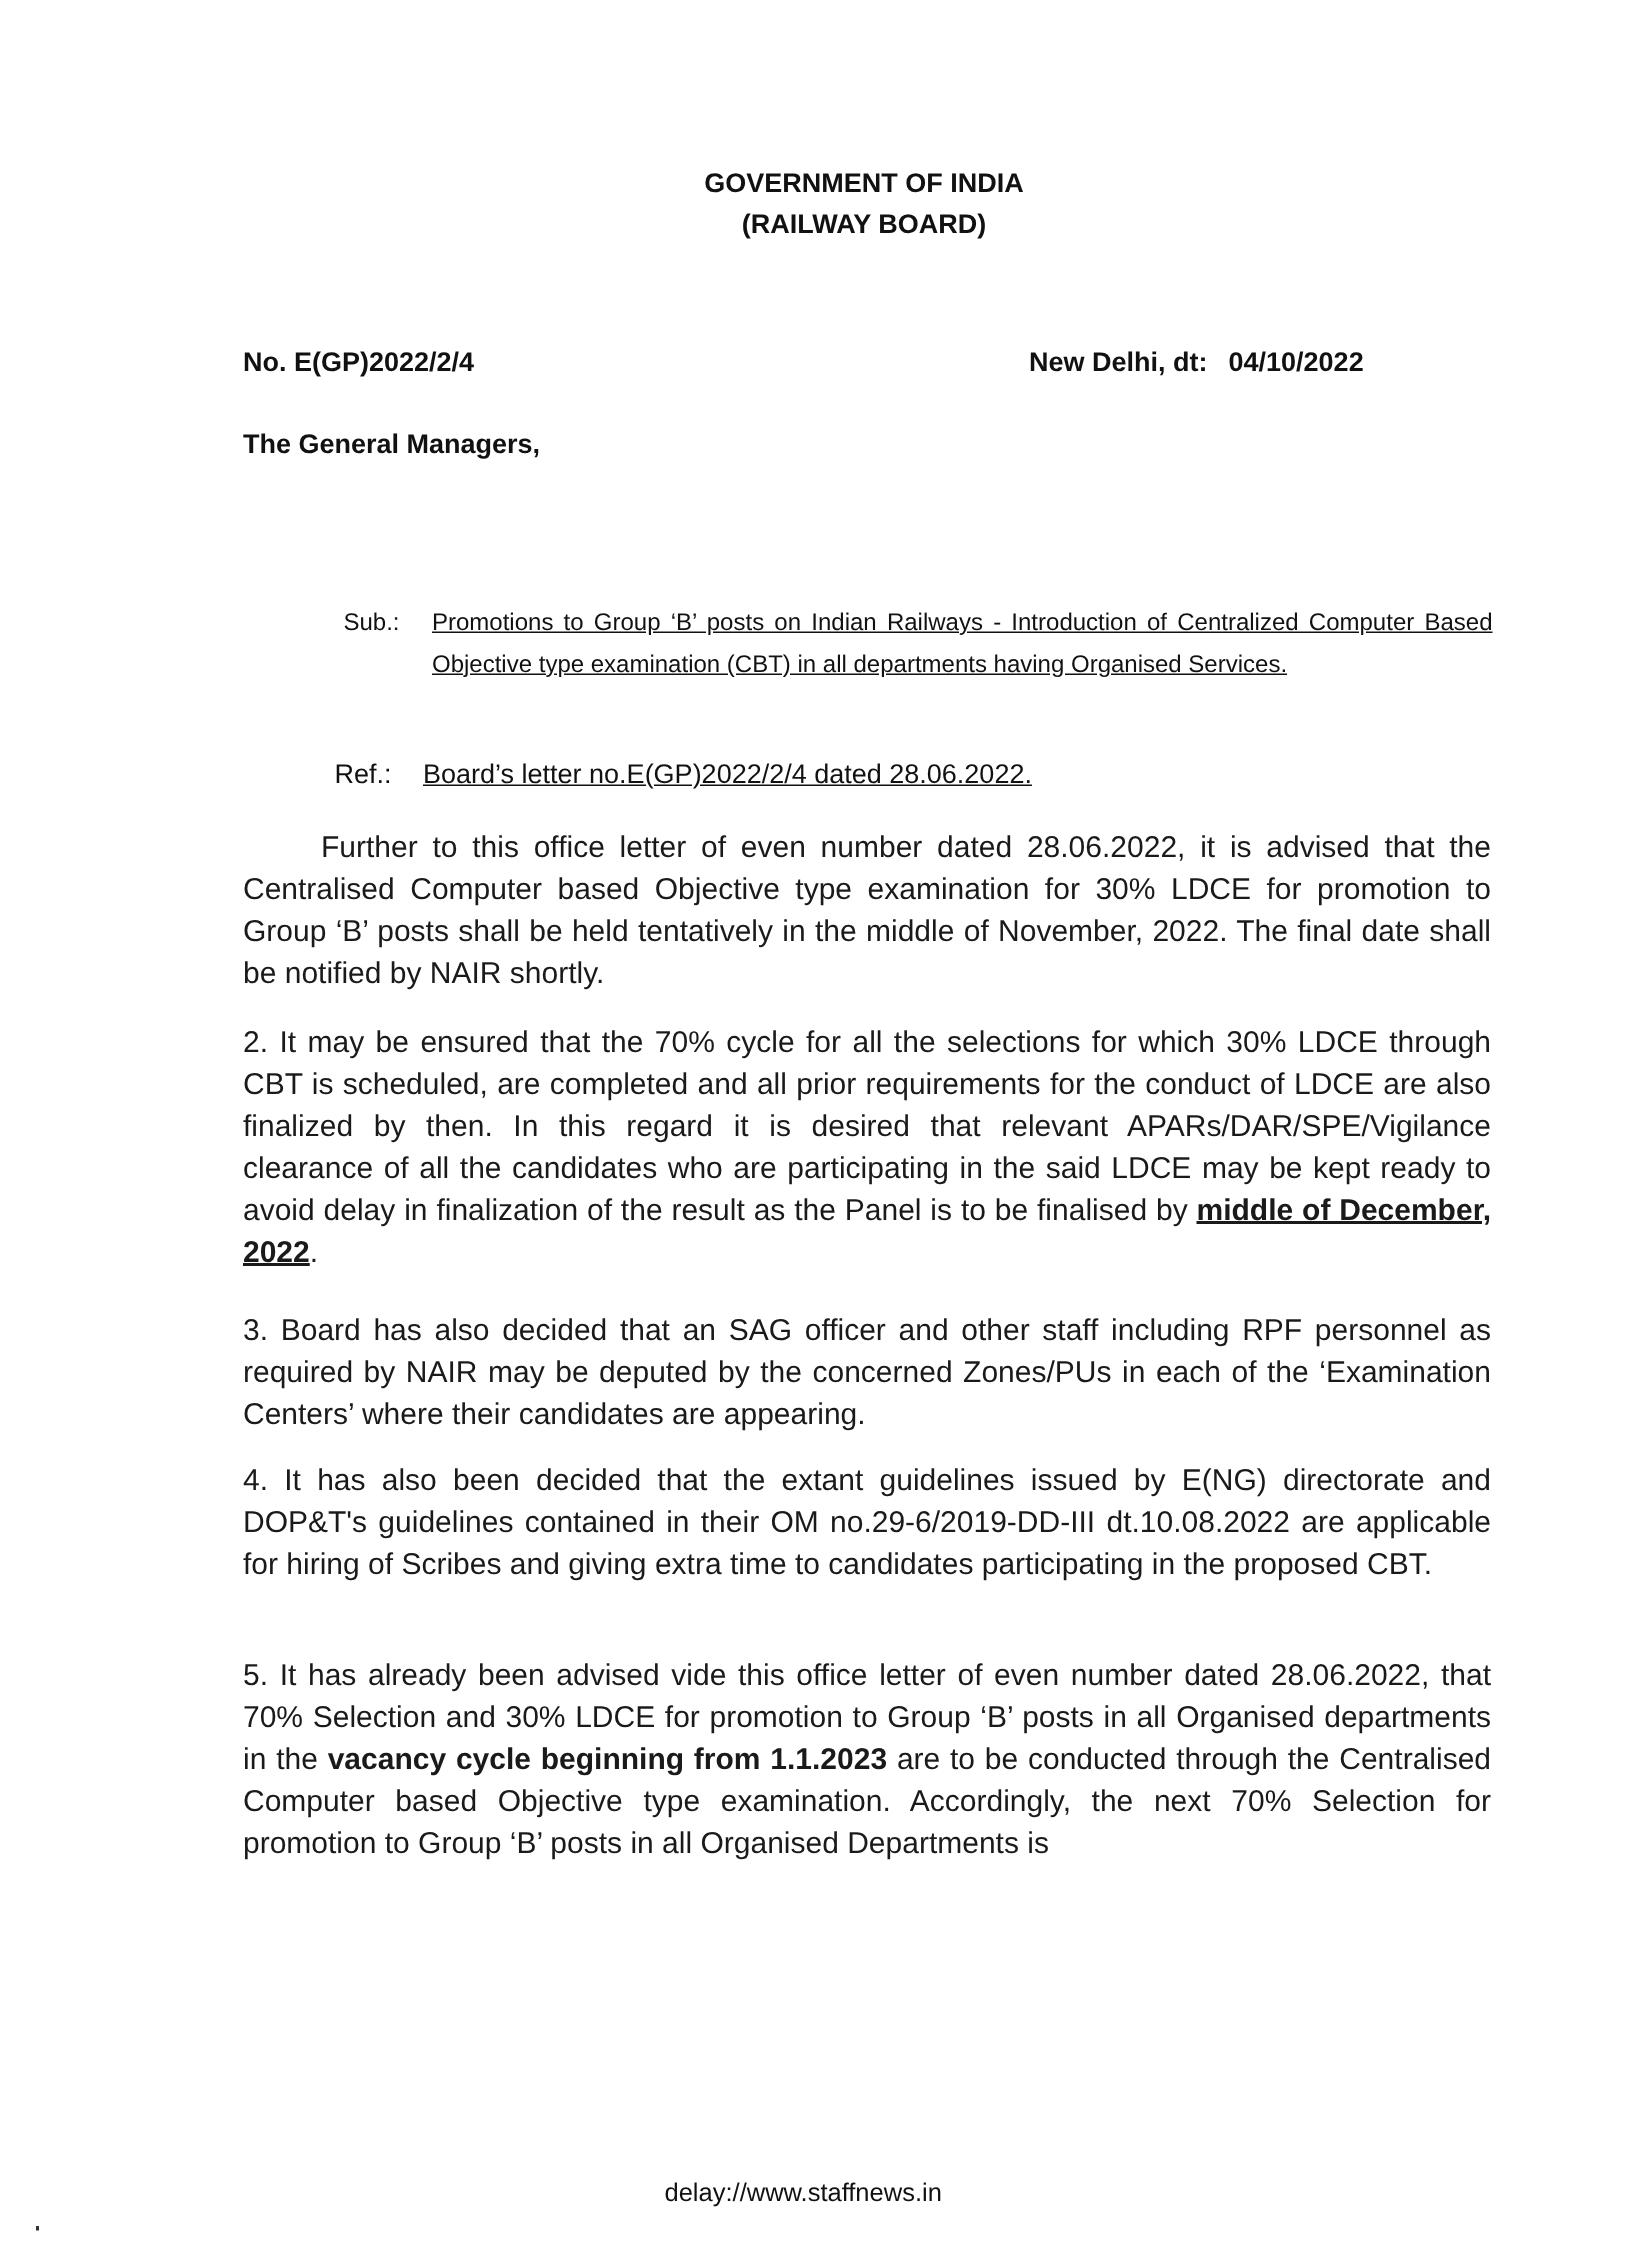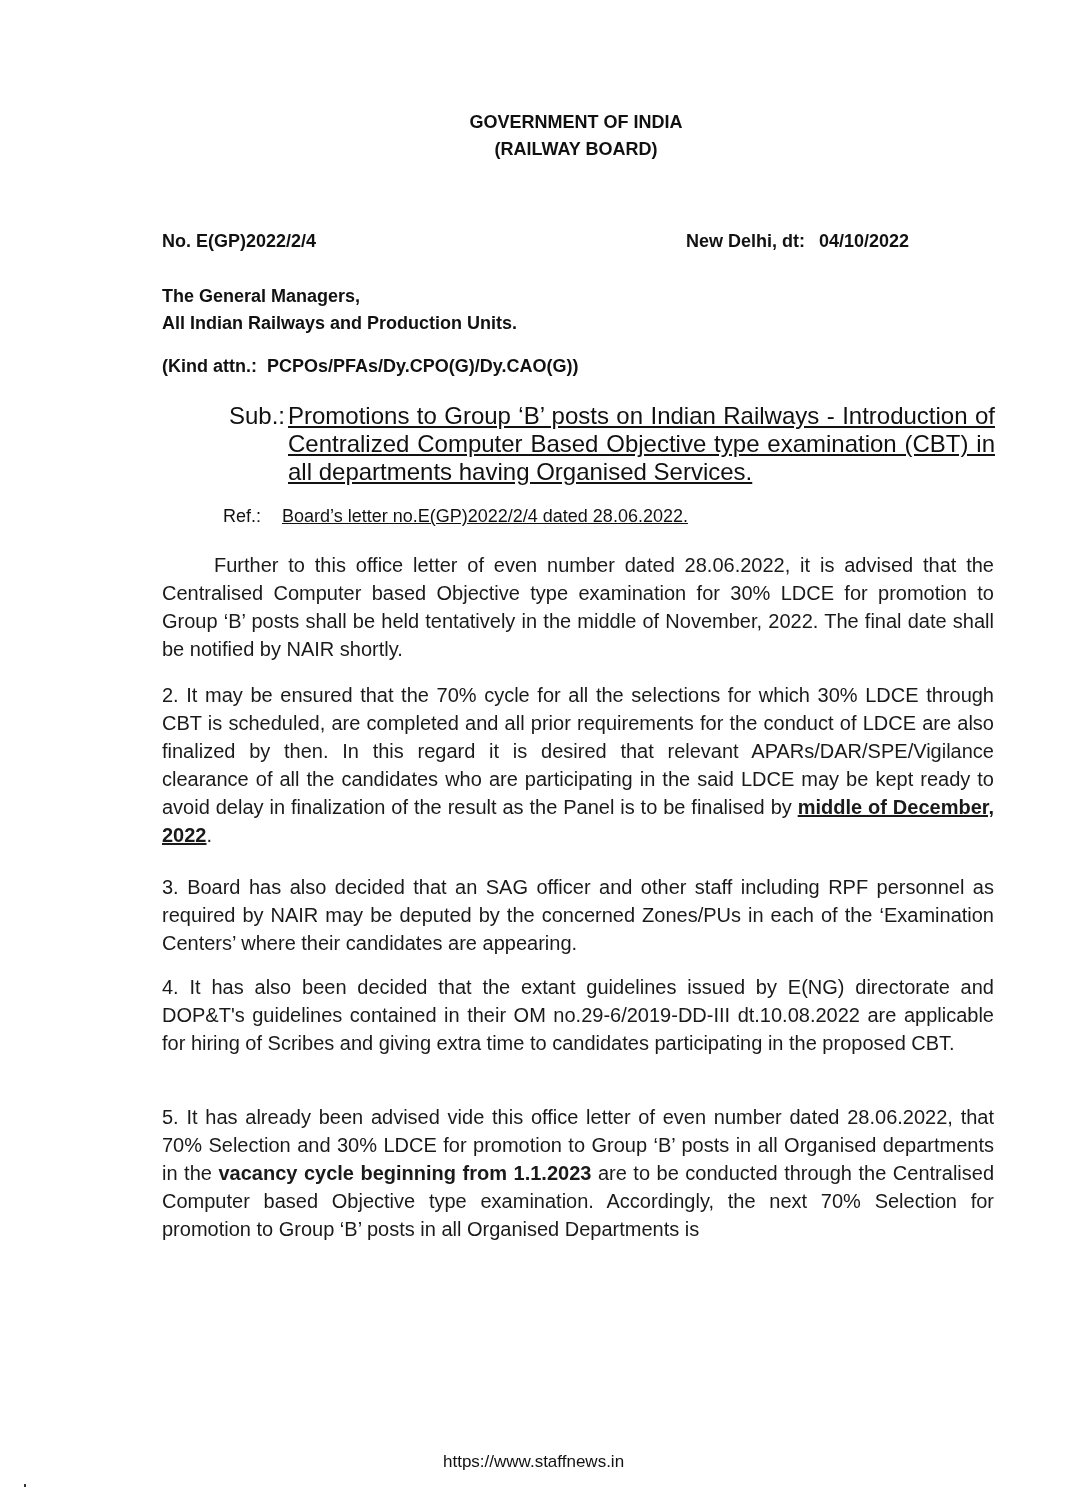--- a/index.html
+++ b/index.html
@@ -7,21 +7,21 @@
          font-family: "Liberation Sans", sans-serif; color: #111; }
   .page { position: absolute; left: 0; top: 0; width: 940px; height: 1499px; border-radius: 28px; }
   .head { position: absolute; left: 0; width: 1088px; top: 109px; text-align: center;
           font-weight: bold; font-size: 18px; line-height: 27px; padding-left: 64px; box-sizing: border-box; }
   .row { position: absolute; left: 162px; width: 786px; font-size: 18px; }
   .refno { top: 231px; font-weight: bold; }
   .date { position: absolute; left: 686px; top: 231px; font-size: 18px; font-weight: bold; }
   .date .val { margin-left: 14px; }
   .addr { top: 283px; line-height: 27px; font-weight: bold; }
   .attn { top: 356px; font-weight: bold; }
-  .sub { position: absolute; left: 229px; top: 402px; width: 766px; font-size: 24px; line-height: 28px; }
+  .sub { position: absolute; left: 229px; top: 402px; width: 766px; font-size: 16px; line-height: 28px; }
   .sub .lbl { position: absolute; left: 0; top: 0; width: 58px; }
   .sub .txt { margin-left: 59px; text-decoration: underline; text-align: justify; display: block; }
   .ref { position: absolute; left: 223px; top: 506px; font-size: 18px; }
   .ref .lbl { display: inline-block; width: 59px; }
   .ref .txt { text-decoration: underline; }
   .para { position: absolute; left: 162px; width: 832px; font-size: 20px; line-height: 28px;
           text-align: justify; color: #1a1a1a; }
   .p1 { top: 551px; text-indent: 52px; }
   .p2 { top: 681px; }
   .p3 { top: 873px; }
@@ -42,41 +42,37 @@
     <div>(RAILWAY BOARD)</div>
   </div>
 
   <div class="row refno">No. E(GP)2022/2/4</div>
   <div class="date">
     <span>New Delhi, dt:</span><span class="val">04/10/2022</span>
   </div>
 
   <div class="row addr">
     <div>The General Managers,</div>
-    <div>All Indian Railways and Production Units.</div>
   </div>
 
-  <div class="row attn">
-    <span>(Kind attn.:</span>&nbsp;&nbsp;<span>PCPOs/PFAs/Dy.CPO(G)/Dy.CAO(G))</span>
-  </div>
 
   <div class="sub">
     <span class="lbl">Sub.:</span>
     <span class="txt">Promotions to Group ‘B’ posts on Indian Railways - Introduction of Centralized Computer Based Objective type examination (CBT) in all departments having Organised Services.</span>
   </div>
 
   <div class="ref">
     <span class="lbl">Ref.:</span><span class="txt">Board’s letter no.E(GP)2022/2/4 dated  28.06.2022.</span>
   </div>
 
   <div class="para p1">Further to this office letter of even number dated 28.06.2022, it is advised that the Centralised Computer based Objective type examination for 30% LDCE for promotion to Group ‘B’ posts shall be held tentatively in the middle of November, 2022. The final date shall be notified by NAIR shortly.</div>
 
   <div class="para p2"><span>2.  It may be ensured that the 70% cycle for all the selections for which 30% LDCE through CBT is scheduled, are completed and all prior requirements for the conduct of LDCE are also finalized by then. In this regard it is desired that relevant APARs/DAR/SPE/Vigilance clearance of all the candidates who are participating in the said LDCE may be kept ready to avoid delay in finalization of the result as the Panel is to be finalised by </span><span class="u">middle of December, 2022</span><span>.</span></div>
 
   <div class="para p3">3.  Board has also decided that an SAG officer and other staff including RPF personnel as required by NAIR may be deputed by the concerned Zones/PUs in each of the ‘Examination Centers’ where their candidates are appearing.</div>
 
   <div class="para p4">4.   It has also been decided that the extant guidelines issued by E(NG) directorate and DOP&amp;T's guidelines contained in their OM no.29-6/2019-DD-III dt.10.08.2022 are applicable for hiring of Scribes and giving extra time to candidates participating in the proposed CBT.</div>
 
   <div class="para p5"><span>5.  It has already been advised vide this office letter of even number dated 28.06.2022, that 70% Selection and 30% LDCE for promotion to Group ‘B’ posts in all Organised departments in the </span><span class="b">vacancy cycle beginning from 1.1.2023</span><span> are to be conducted through the Centralised Computer based Objective type examination.  Accordingly, the next 70% Selection for promotion to Group ‘B’ posts in all Organised Departments is</span></div>
 
-  <div class="footer">https://www.staffnews.in</div>
+  <div class="footer">delay://www.staffnews.in</div>
   <div class="speck"></div>
 </div>
 
 </body></html>

